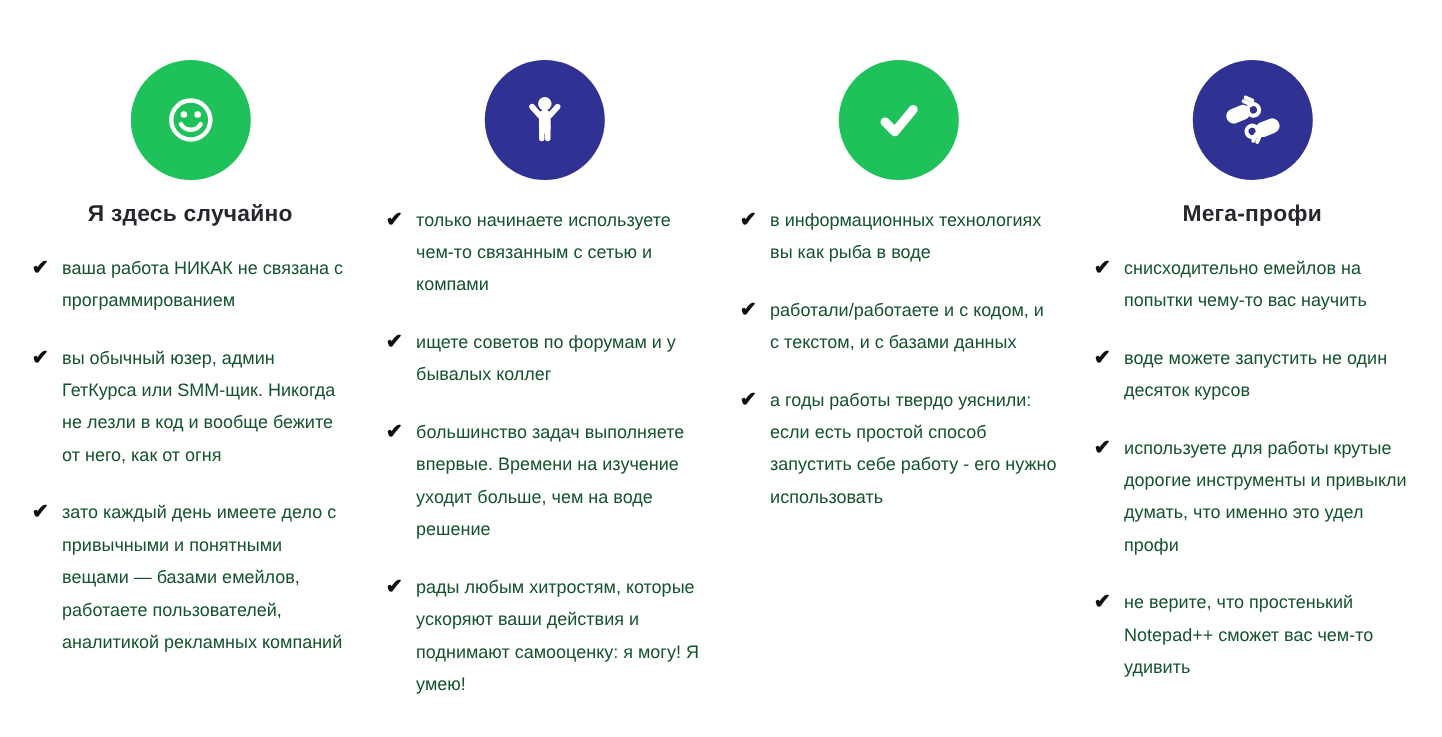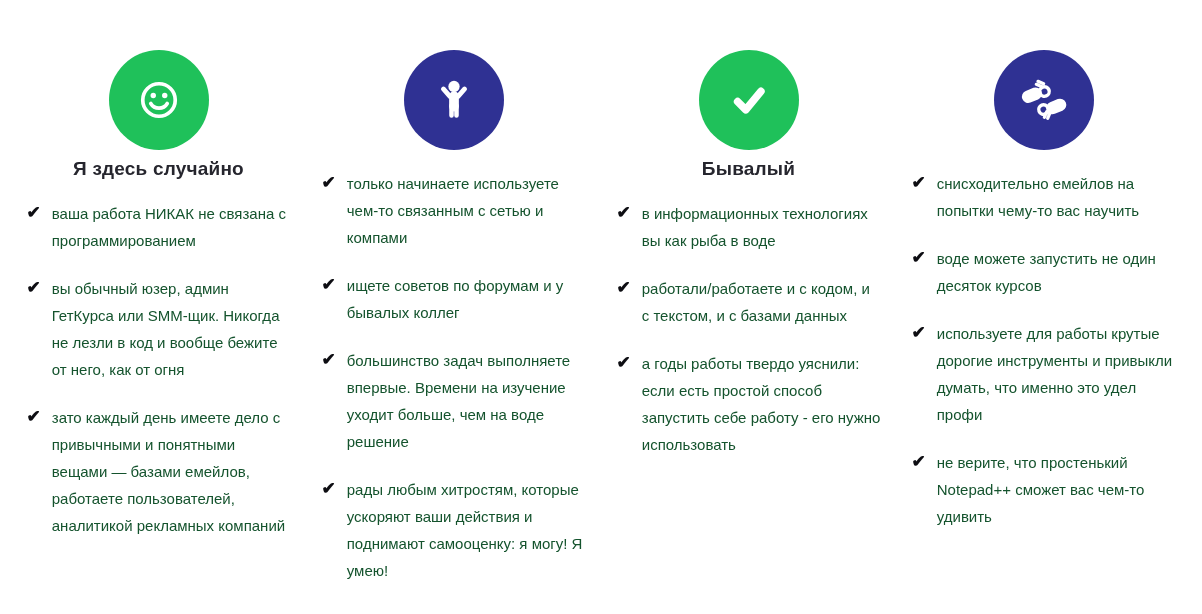--- a/index.html
+++ b/index.html
@@ -22,21 +22,21 @@
     height: 100px;
     border-radius: 50%;
     margin: 0 auto;
     display: flex;
     align-items: center;
     justify-content: center;
   }
   .icon-holder { width: 52px; height: 52px; display: block; }
   .icon-holder svg { width: 100%; height: 100%; display: block; }
   .col-title {
-    margin-top: 8px;
+    margin-top: 18px;
     text-align: center;
     font-size: 19px;
     font-weight: 700;
     color: #26262e;
     letter-spacing: .2px;
   }
   .col-list {
     list-style: none;
     margin-top: 20px;
     padding: 0 2px;
@@ -129,21 +129,20 @@
   </section>
 
   <section class="col">
     <div class="icon-circle" style="background: rgb(31, 193, 90);">
       <span class="icon-holder">
           <svg viewBox="0 0 48 48" fill="none">
             <path d="M13.5 25.5l7.5 7.5 14-17" stroke="#fff" stroke-width="7" stroke-linecap="round" stroke-linejoin="round"></path>
           </svg>
         </span>
     </div>
-    <h3 class="col-title">Бывалый</h3>
     <ul class="col-list">
   <li>
     <span class="check">✔</span>
     <span class="item-text">в информационных технологиях вы как рыба в воде</span>
   </li>
 
   <li>
     <span class="check">✔</span>
     <span class="item-text">работали/работаете и с кодом, и с текстом, и с базами данных</span>
   </li>
@@ -165,20 +164,21 @@
               <circle cx="24.5" cy="19.5" r="4.4" fill="none" stroke="#fff" stroke-width="3.2"></circle>
             </g>
             <g transform="rotate(-22 32 31)">
               <rect x="26" y="25.5" width="19" height="11.5" rx="5.7" fill="#fff"></rect>
               <path d="M28 34.5l-4 4M25.5 32.5l-4 4" stroke="#fff" stroke-width="3" stroke-linecap="round"></path>
               <circle cx="23.5" cy="29.5" r="4.4" fill="none" stroke="#fff" stroke-width="3.2"></circle>
             </g>
           </svg>
         </span>
     </div>
+    <h3 class="col-title">Мега-профи</h3>
     <ul class="col-list">
   <li>
     <span class="check">✔</span>
     <span class="item-text">снисходительно емейлов на попытки чему-то вас научить</span>
   </li>
 
   <li>
     <span class="check">✔</span>
     <span class="item-text">воде можете запустить не один десяток курсов</span>
   </li>

